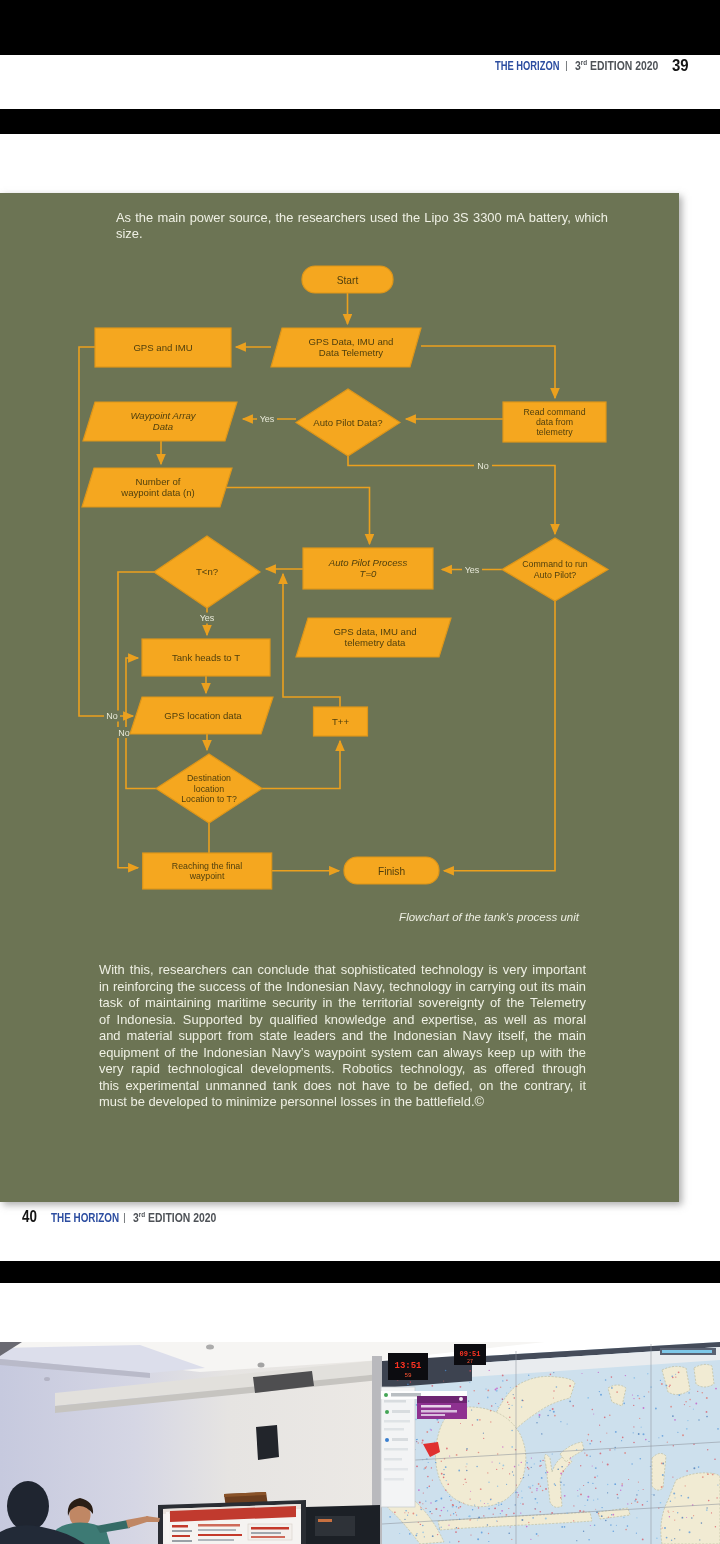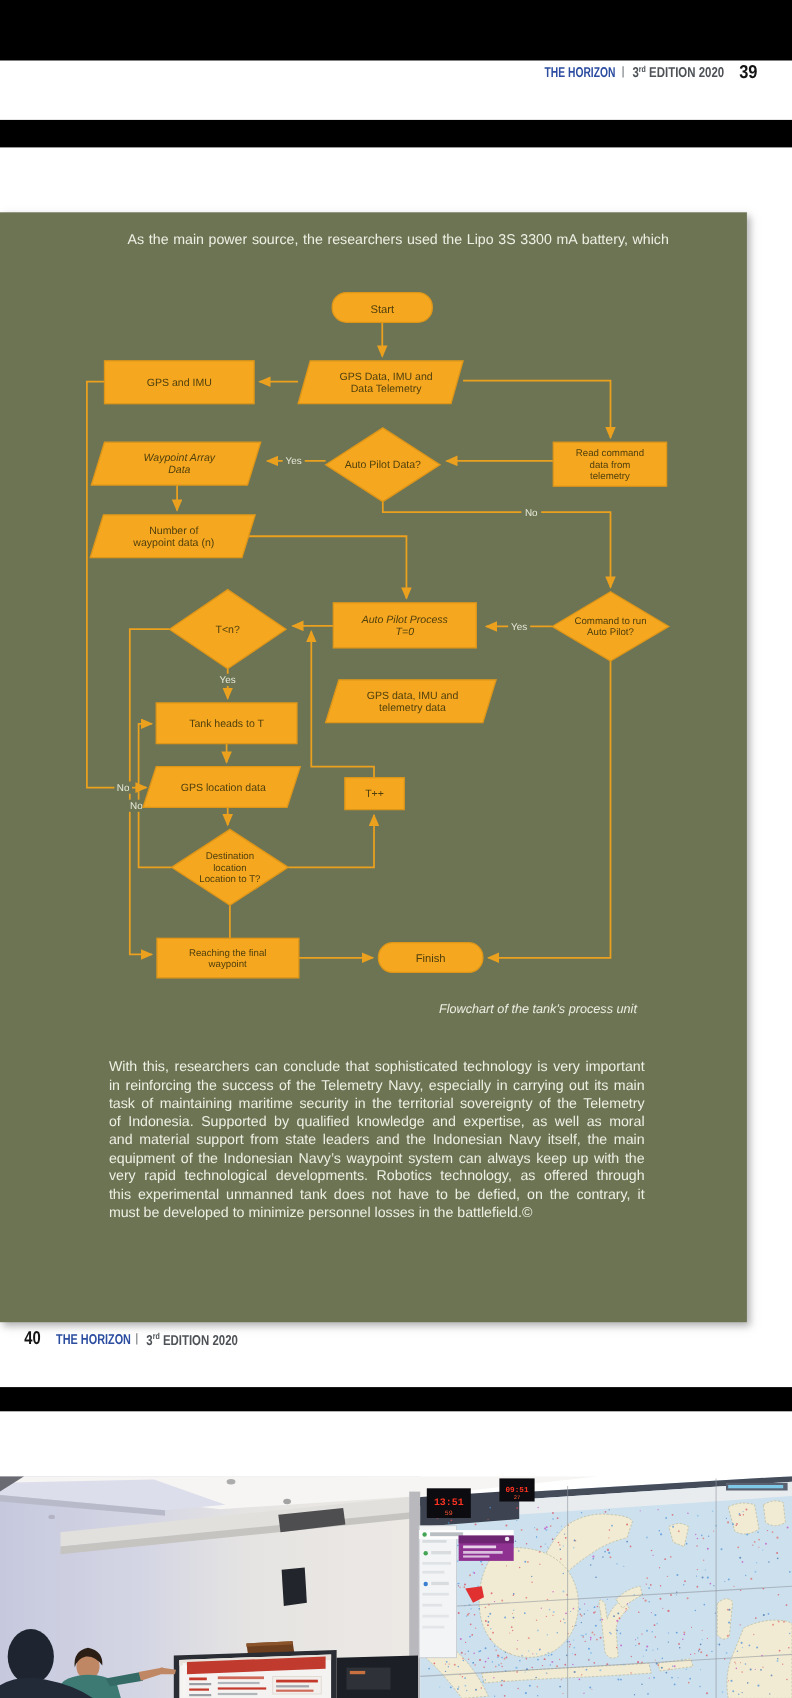--- a/index.html
+++ b/index.html
@@ -19,24 +19,25 @@
  <div class="bar" style="top:0;height:55px;"></div>
  <div class="bar" style="top:109px;height:24.5px;"></div>
  <div class="bar" style="top:1261px;height:22px;"></div>
  <span class="hs hz" style="left:495px;top:59.2px;transform:scaleX(0.72);">THE HORIZON</span>
  <span class="hs sep" style="left:565px;top:60px;">|</span>
  <span class="hs ed" style="left:575px;top:59.2px;transform:scaleX(0.80);">3<sup>rd</sup> EDITION 2020</span>
  <span class="hs pgno" style="left:672px;top:56.5px;transform:scaleX(0.88);">39</span>
  <div class="page">
    <div class="para" style="left:88px;top:16.5px;width:492px;margin-left:28px;">
      <div>As the main power source, the researchers used the Lipo 3S 3300 mA battery, which</div>
+     <div class="last">size.</div>
    </div>
    <div class="para" style="left:99px;top:769px;width:487px;">
      <div>With this, researchers can conclude that sophisticated technology is very important</div>
-     <div>in reinforcing the success of the Telemetry Navy, especially in carrying out its main</div>
+     <div>in reinforcing the success of the Indonesian Navy, technology in carrying out its main</div>
      <div>task of maintaining maritime security in the territorial sovereignty of the Telemetry</div>
      <div>of Indonesia. Supported by qualified knowledge and expertise, as well as moral</div>
      <div>and material support from state leaders and the Indonesian Navy itself, the main</div>
      <div>equipment of the Indonesian Navy’s waypoint system can always keep up with the</div>
      <div>very rapid technological developments. Robotics technology, as offered through</div>
      <div>this experimental unmanned tank does not have to be defied, on the contrary, it</div>
      <div class="last">must be developed to minimize personnel losses in the battlefield.©</div>
    </div>
    <svg width="679" height="1009" viewBox="0 193 679 1009" style="position:absolute;left:0;top:0;">
    <defs>

